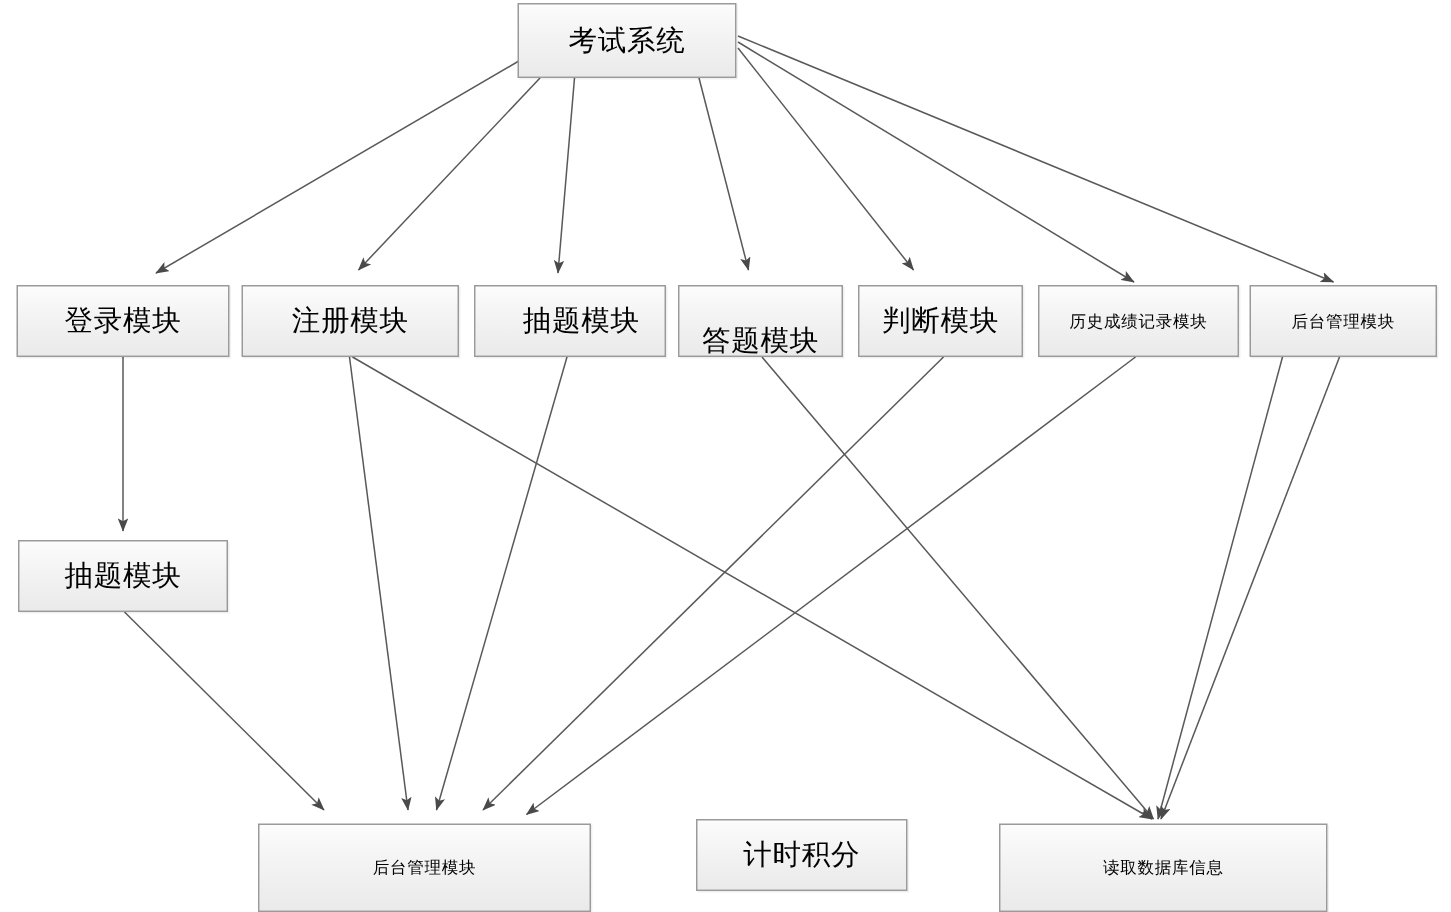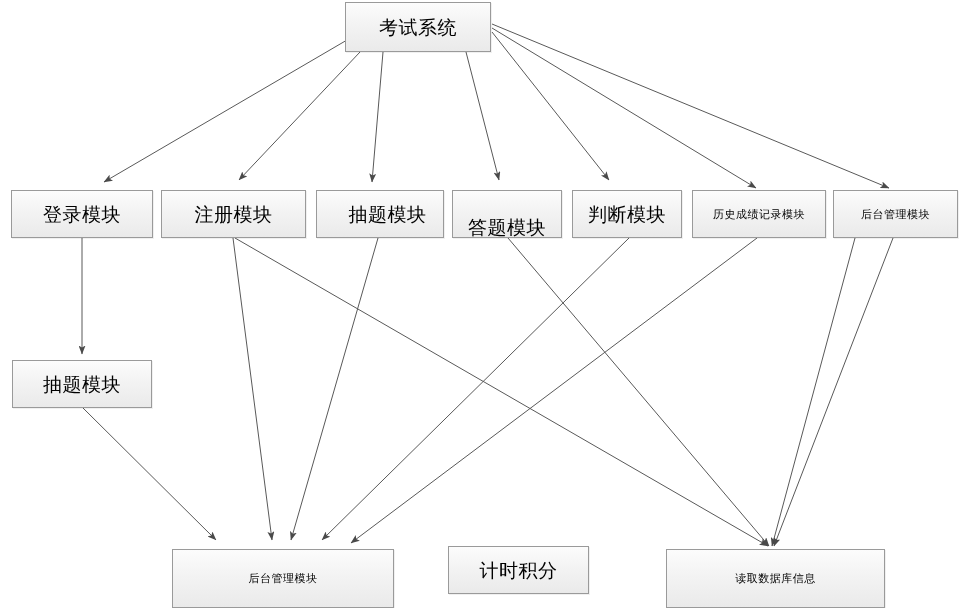--- a/index.html
+++ b/index.html
@@ -96,21 +96,21 @@
       </div>
       <div class="node small" style="left: 833px; top: 190px; width: 125px; height: 48px;">
         <span>后台管理模块</span>
       </div>
       <div class="node" style="left: 12px; top: 360px; width: 140px; height: 48px;">
         <span>抽题模块</span>
       </div>
       <div class="node small" style="left: 172px; top: 549px; width: 222px; height: 59px;">
         <span>后台管理模块</span>
       </div>
-      <div class="node" style="left: 448px; top: 546px; width: 141px; height: 48px;">
+      <div class="node" style="left: 464px; top: 546px; width: 141px; height: 48px;">
         <span>计时积分</span>
       </div>
       <div class="node small" style="left: 666px; top: 549px; width: 219px; height: 59px;">
         <span>读取数据库信息</span>
       </div>
     </div>
 
 </div>
 
 </body></html>

